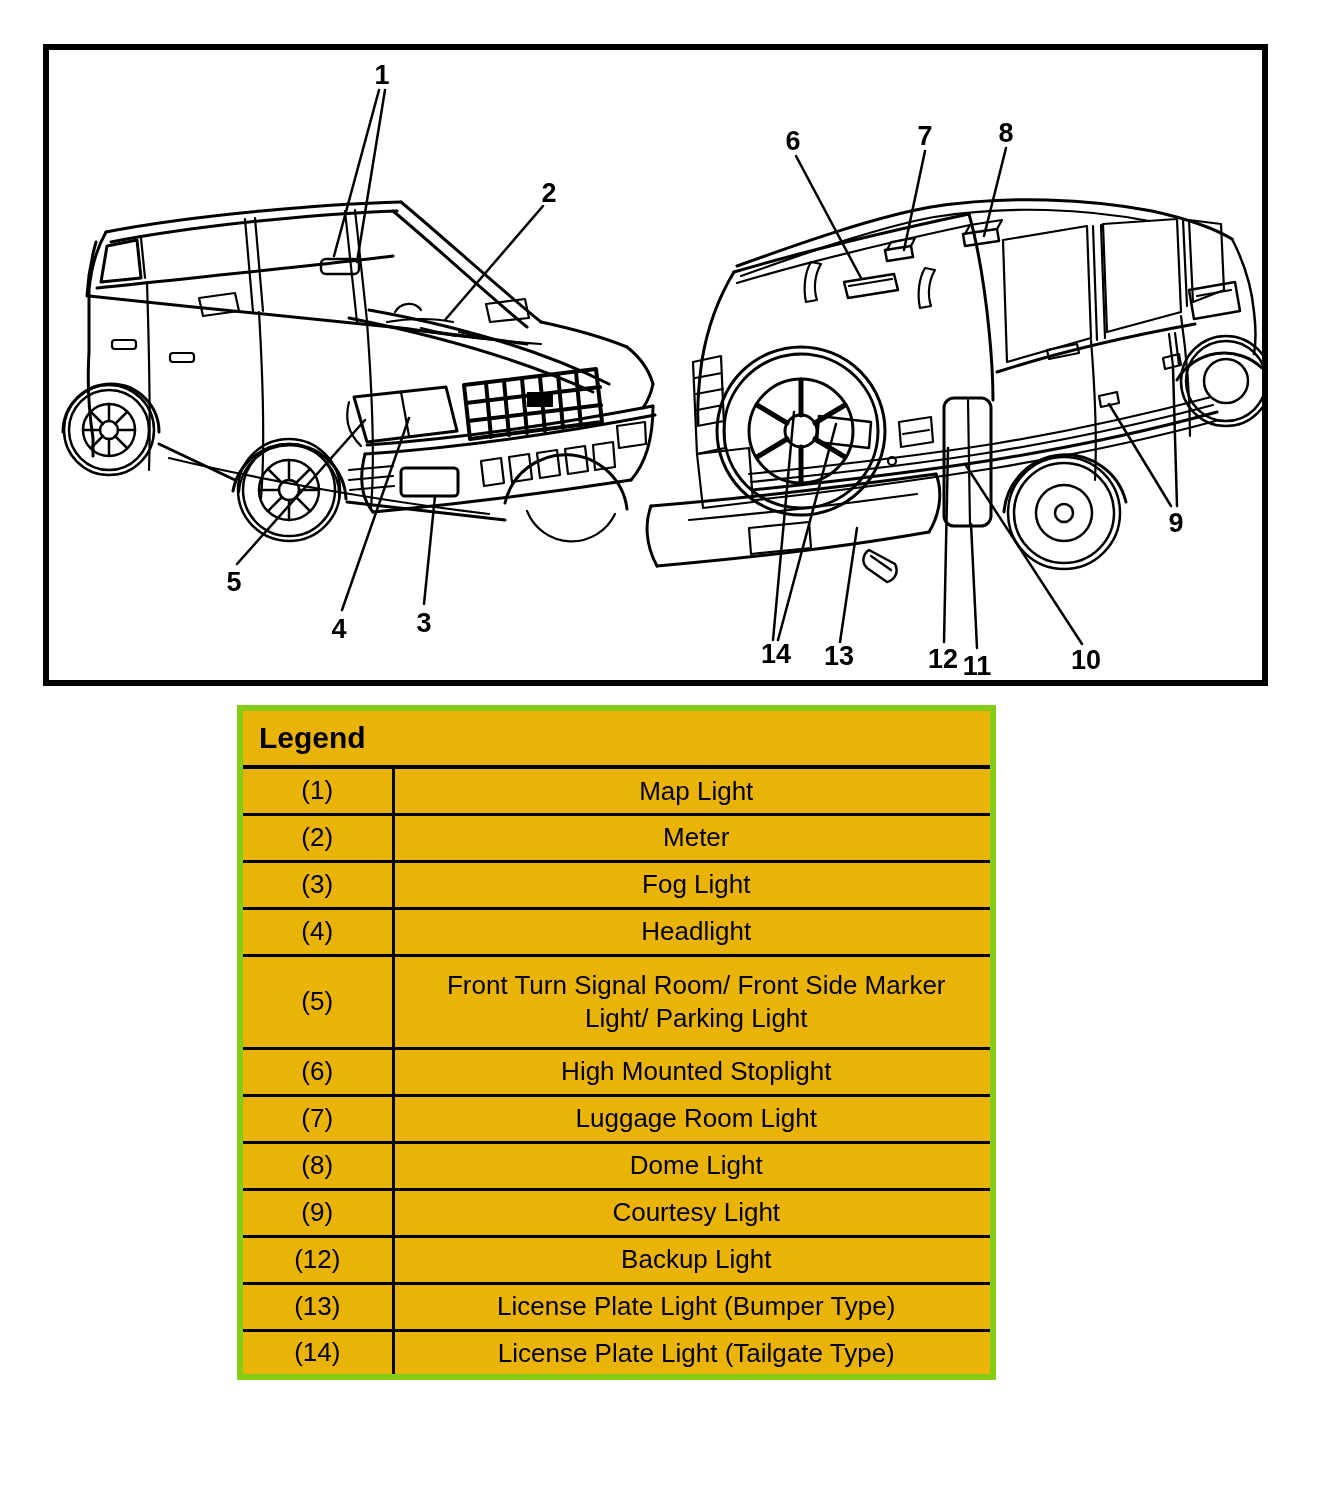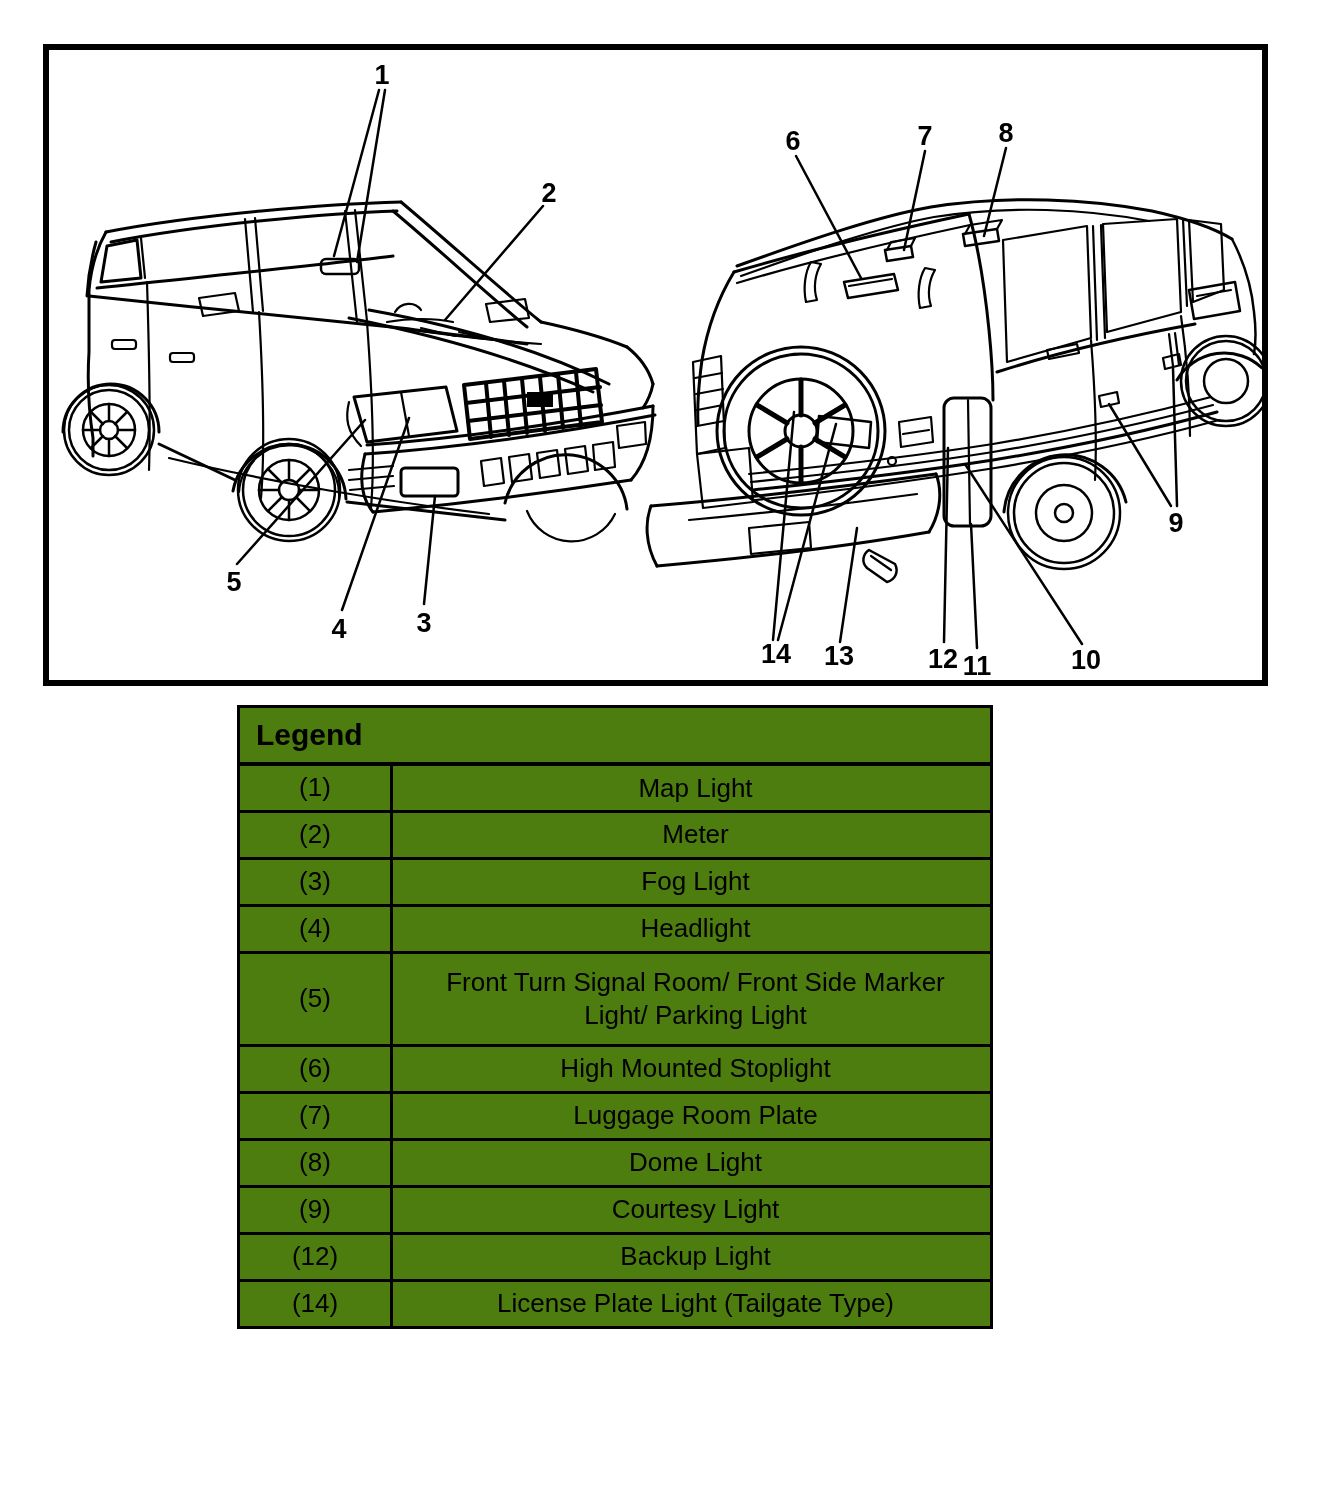--- a/index.html
+++ b/index.html
@@ -23,22 +23,22 @@
     font-weight:bold;
     font-size:27px;
     fill:#000;
   }
   
   table.legend{
     position:absolute;left:237px;top:705px;
     width:753px;
     border-collapse:collapse;
     table-layout:fixed;
-    border:3px solid #84cc16;
-    background:#4d7c0f;
+    border:6px solid #84cc16;
+    background:#eab308;
   }
   table.legend th, table.legend td{
     border:3px solid #000;
     vertical-align:middle;
     overflow:hidden;
   }
   table.legend th.title-cell{
     border-bottom:4px solid #000;
     font-size:30px;
     font-weight:bold;
@@ -348,32 +348,36 @@
     <tr class="tall">
       <td class="num">(5)</td>
       <td class="lbl">Front Turn Signal Room/ Front Side Marker Light/ Parking Light</td>
     </tr>
     <tr>
       <td class="num">(6)</td>
       <td class="lbl">High Mounted Stoplight</td>
     </tr>
     <tr>
       <td class="num">(7)</td>
-      <td class="lbl">Luggage Room Plate</td>
+      <td class="lbl">Luggage Room Light</td>
     </tr>
     <tr>
       <td class="num">(8)</td>
       <td class="lbl">Dome Light</td>
     </tr>
     <tr>
       <td class="num">(9)</td>
       <td class="lbl">Courtesy Light</td>
     </tr>
     <tr>
       <td class="num">(12)</td>
       <td class="lbl">Backup Light</td>
     </tr>
     <tr>
+      <td class="num">(13)</td>
+      <td class="lbl">License Plate Light (Bumper Type)</td>
+    </tr>
+    <tr>
       <td class="num">(14)</td>
       <td class="lbl">License Plate Light (Tailgate Type)</td>
     </tr>
   </tbody>
 </table>
 
 </body></html>

